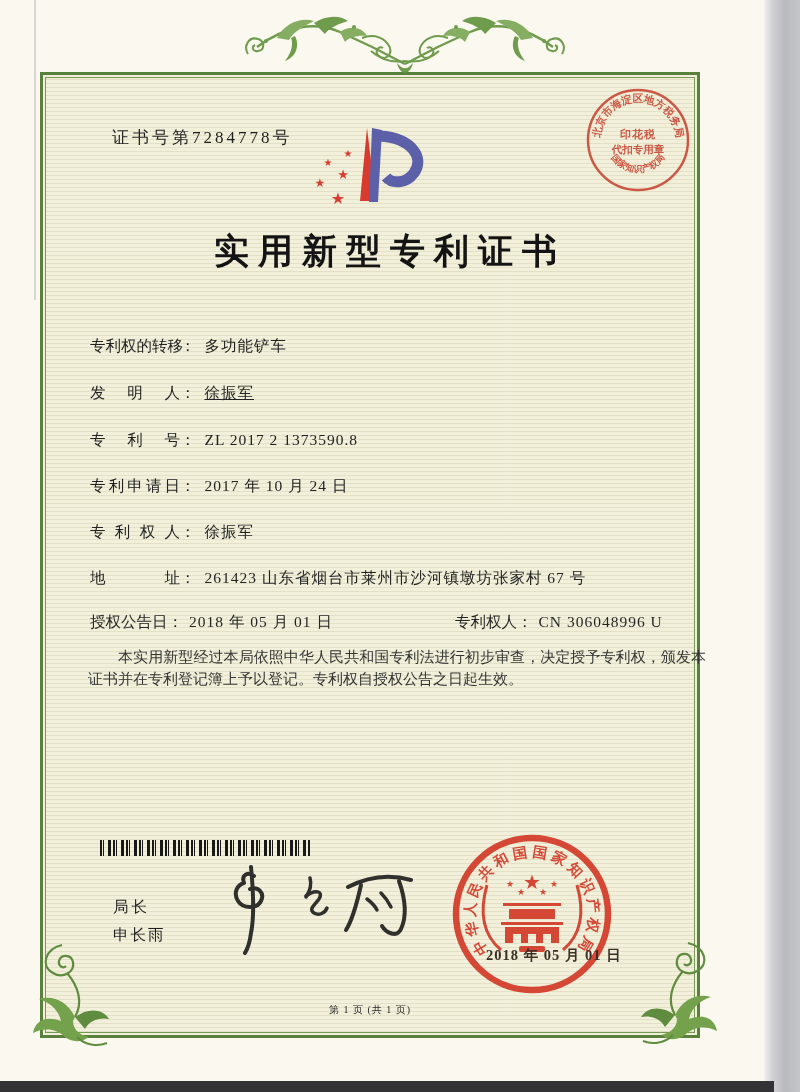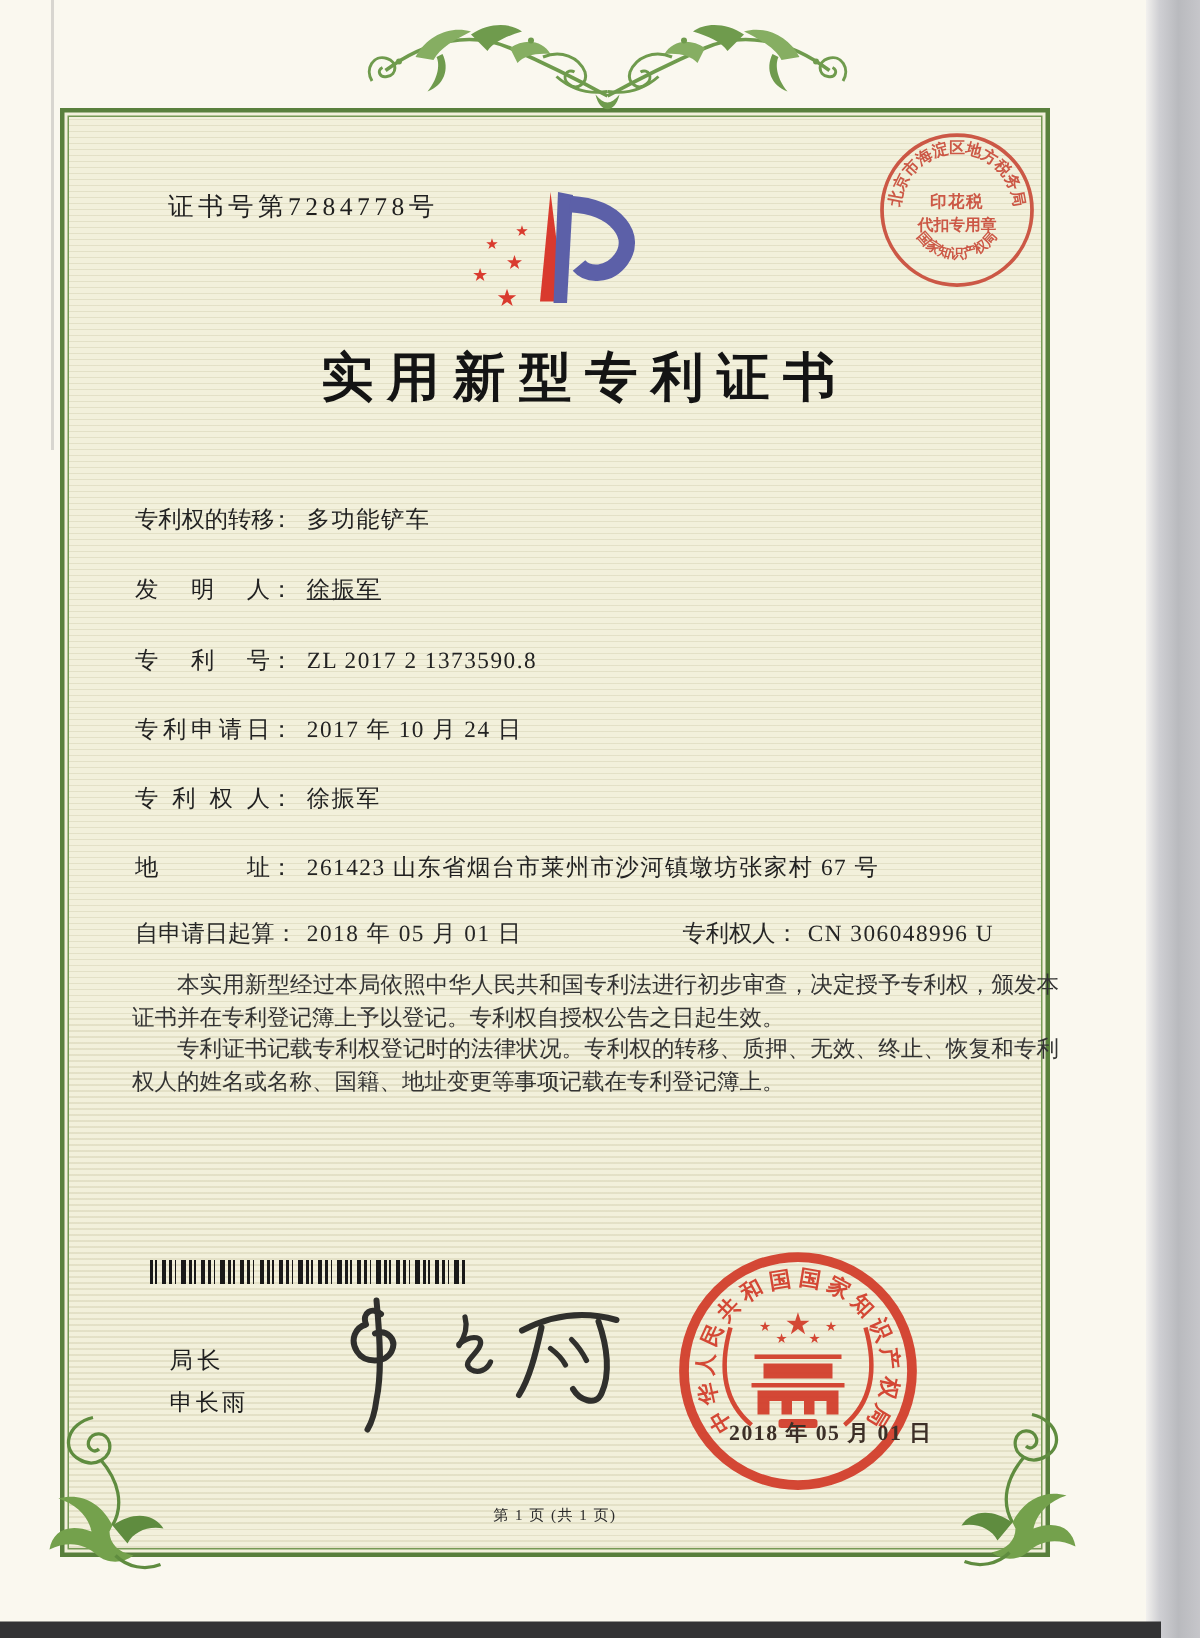--- a/index.html
+++ b/index.html
@@ -135,29 +135,28 @@
   <span class="flabel">专利申请日</span><span class="fcolon">：</span><span class="fvalue">2017 年 10 月 24 日</span>
 </div>
 <div class="abs frow" style="top:522px;">
   <span class="flabel">专利权人</span><span class="fcolon">：</span><span class="fvalue">徐振军</span>
 </div>
 <div class="abs frow" style="top:568px;">
   <span class="flabel">地址</span><span class="fcolon">：</span><span class="fvalue">261423 山东省烟台市莱州市沙河镇墩坊张家村 67 号</span>
 </div>
 
 <div class="abs grow">
-  <span>自申请日起算</span><span>：</span><span class="gval">2018 年 05 月 01 日</span>
+  <span>授权公告日</span><span>：</span><span class="gval">2018 年 05 月 01 日</span>
   <span class="gcell2">
     <span>专利权人</span><span>：</span><span class="gval">CN 306048996 U</span>
   </span>
 </div>
 
 <div class="abs paras">
   <p>本实用新型经过本局依照中华人民共和国专利法进行初步审查，决定授予专利权，颁发本证书并在专利登记簿上予以登记。专利权自授权公告之日起生效。</p>
-  <p>专利证书记载专利权登记时的法律状况。专利权的转移、质押、无效、终止、恢复和专利权人的姓名或名称、国籍、地址变更等事项记载在专利登记簿上。</p>
 </div>
 
 <div class="abs barcode"></div>
 
 <div class="abs signer-title">局长</div>
 <div class="abs signer-name">申长雨</div>
 
 <svg class="abs" style="left:218px;top:860px;" width="215" height="105" viewBox="0 0 215 105">
   <g stroke="#161616" stroke-width="4" fill="none" stroke-linecap="round" stroke-linejoin="round" opacity="0.88">
     <path d="M36,16 C30,11 23,15 26,23 C19,25 15,33 20,41 C25,49 39,49 43,41 C47,33 40,26 32,29"></path>

